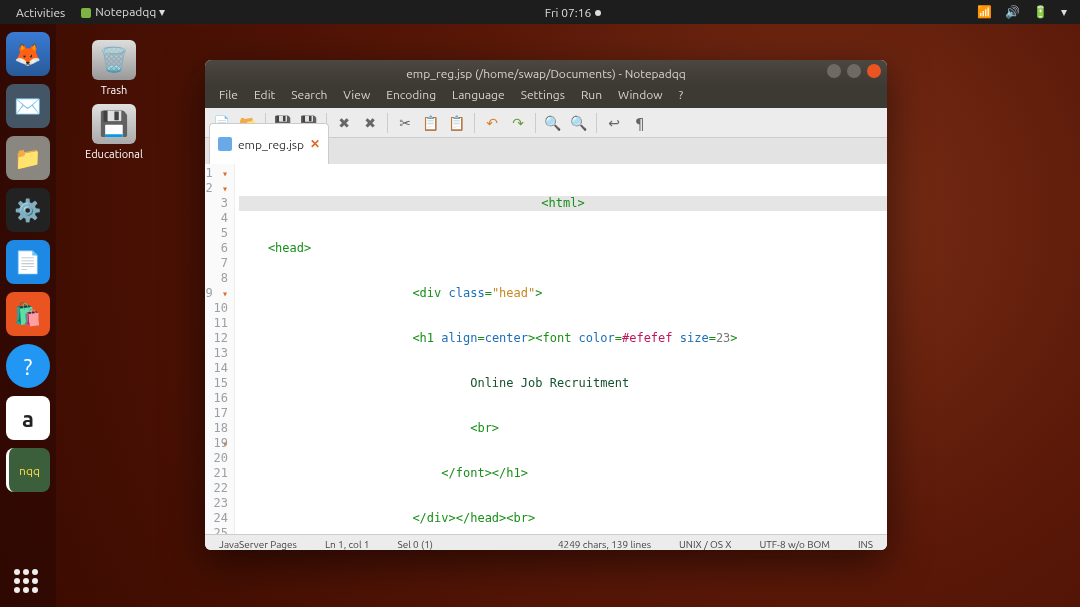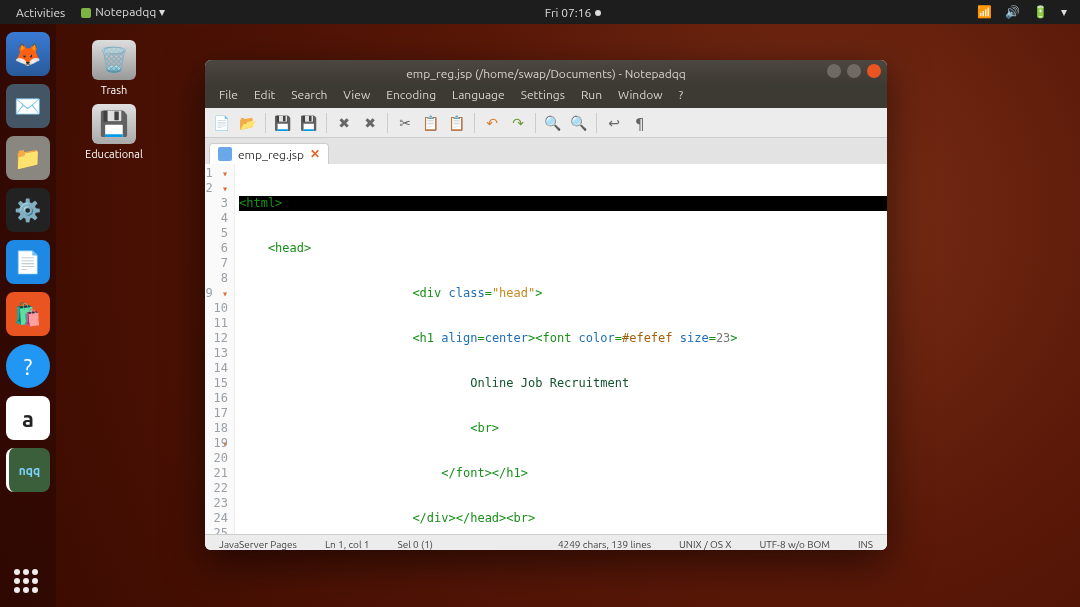--- a/index.html
+++ b/index.html
@@ -30,21 +30,21 @@
   font-size:22px;cursor:pointer;
 }
 .launcher .app.ff{background:linear-gradient(#3a7bd5,#285a99);} 
 .launcher .app.tb{background:#456;} 
 .launcher .app.files{background:#8a8680;} 
 .launcher .app.sw{background:#222;} 
 .launcher .app.writer{background:#1e88e5;} 
 .launcher .app.soft{background:#e95420;} 
 .launcher .app.help{background:#2196f3;border-radius:50%;} 
 .launcher .app.amz{background:#fff;color:#222;font-weight:700;} 
-.launcher .app.nqq{background:#3b5e3b;color:#7dd3fc;font-size:12px;font-weight:700;border-left:3px solid #fff;}
+.launcher .app.nqq{background:#3b5e3b;color:#fde047;font-size:12px;font-weight:400;border-left:3px solid #fff;}
 .launcher .grid {
   position:absolute;bottom:10px;left:14px;width:28px;height:28px;
   display:grid;grid-template-columns:repeat(3,6px);grid-template-rows:repeat(3,6px);gap:3px;
 }
 .launcher .grid i{background:#eee;border-radius:50%;}
 
 .desktop-icon{
   position:absolute;text-align:center;font-size:11px;color:#fff;width:80px;cursor:pointer;
 }
 .desktop-icon .glyph{width:44px;height:40px;margin:0 auto 4px;background:#888;border-radius:6px;display:flex;align-items:center;justify-content:center;font-size:24px;}
@@ -71,33 +71,33 @@
 .toolbar{
   height:30px;background:#ececec;border-bottom:1px solid #ccc;display:flex;align-items:center;
   padding:0 6px;gap:4px;
 }
 .toolbar .tb{width:22px;height:22px;display:flex;align-items:center;justify-content:center;
   font-size:14px;color:#666;cursor:pointer;border-radius:3px;}
 .toolbar .sep{width:1px;height:20px;background:#ccc;margin:0 2px;}
 .tabbar{height:26px;background:#e3e3e3;display:flex;align-items:flex-end;padding-left:4px;}
 .tab{
   background:#fff;border:1px solid #ccc;border-bottom:none;border-radius:4px 4px 0 0;
-  padding:3px 8px;font-size:12px;color:#333;display:flex;align-items:center;gap:6px;cursor:pointer;
+  padding:13px 8px;font-size:12px;color:#333;display:flex;align-items:center;gap:6px;cursor:pointer;
 }
 .tab .fi{width:14px;height:14px;background:#6aa9e9;border-radius:2px;}
 .tab .x{color:#e06a2b;font-weight:700;cursor:pointer;}
 
 .editor{flex:1;display:flex;background:#fff;font:12px/15px "DejaVu Sans Mono",Menlo,monospace;overflow:hidden;}
 .gutter{width:30px;text-align:right;color:#9aa0a6;background:#fafafa;border-right:1px solid #eee;padding:2px 6px 2px 0;}
 .gutter div{height:15px;}
 .gutter .folder{color:#e06a2b;font-size:10px;display:inline-block;width:8px;}
 .code{flex:1;padding:2px 0 2px 4px;white-space:pre;overflow:hidden;}
 .code div{height:15px;}
-.code .hl{background:#000000;}
-.tag{color:#1a8f1a;} .attr{color:#1e6fb8;} .val{color:#c9861e;} .hex{color:#a16207;} .txt{color:#14532d;} .lit{color:#777;}
+.code .hl{background:#e5e5e5;text-align:center;}
+.tag{color:#1a8f1a;} .attr{color:#1e6fb8;} .val{color:#c9861e;} .hex{color:#be185d;} .txt{color:#14532d;} .lit{color:#777;}
 
 .statusbar{height:16px;background:#ececec;border-top:1px solid #ccc;display:flex;align-items:flex-end;
   font-size:10px;color:#444;}
 .statusbar span{padding:0 14px;}
 .statusbar .flex{flex:1;}
 </style>
 </head>
 <body>
 
 <div class="topbar">

